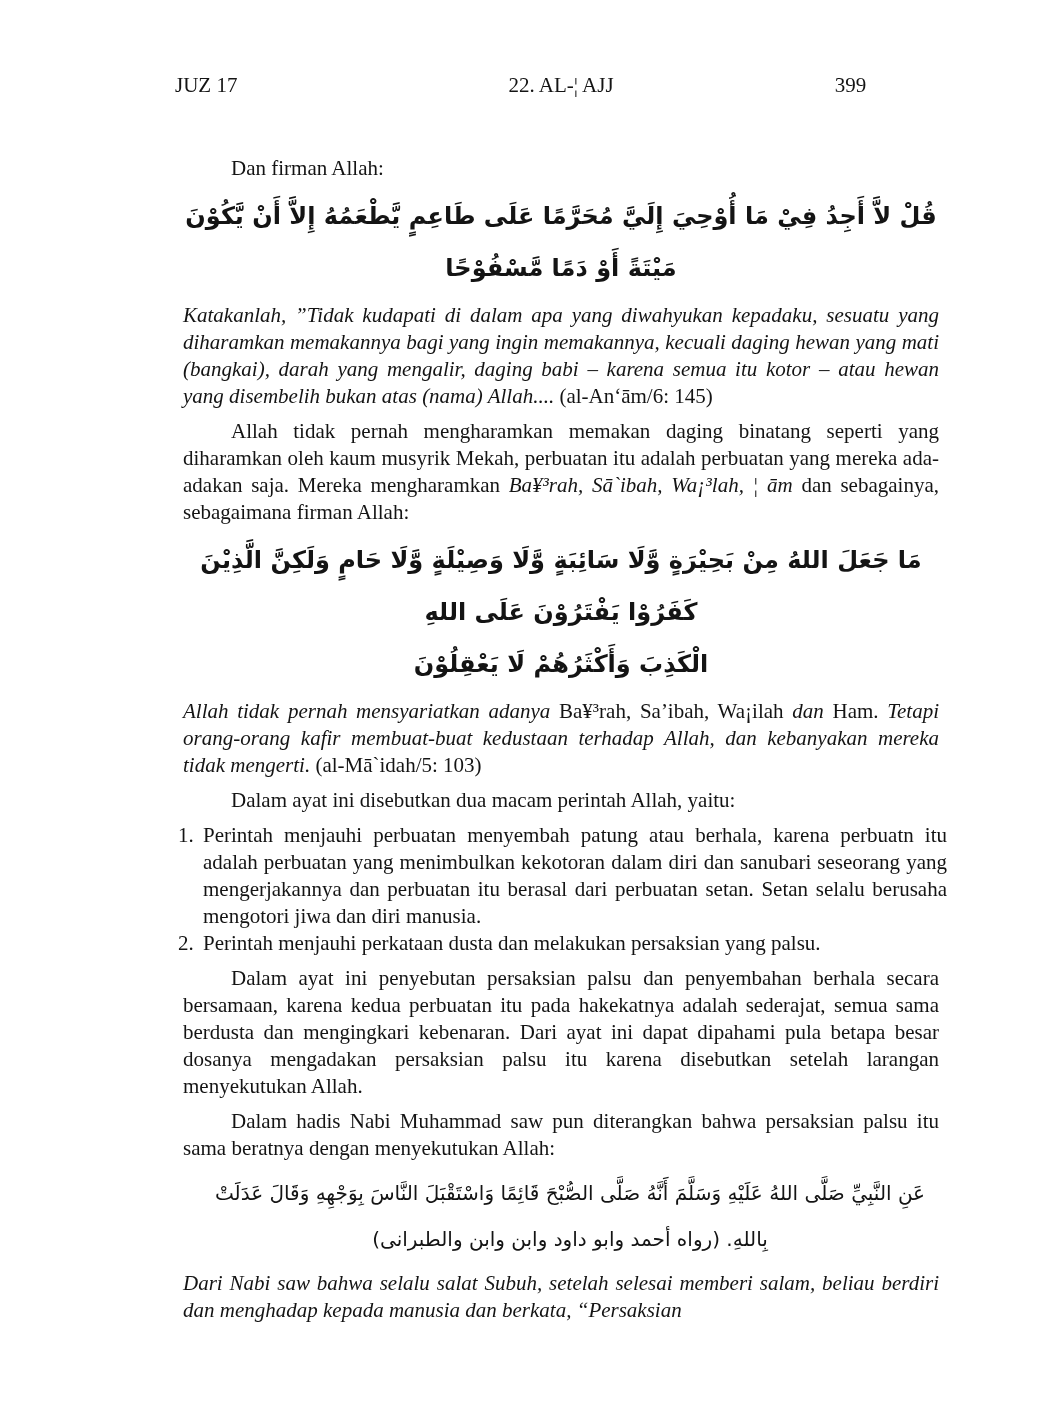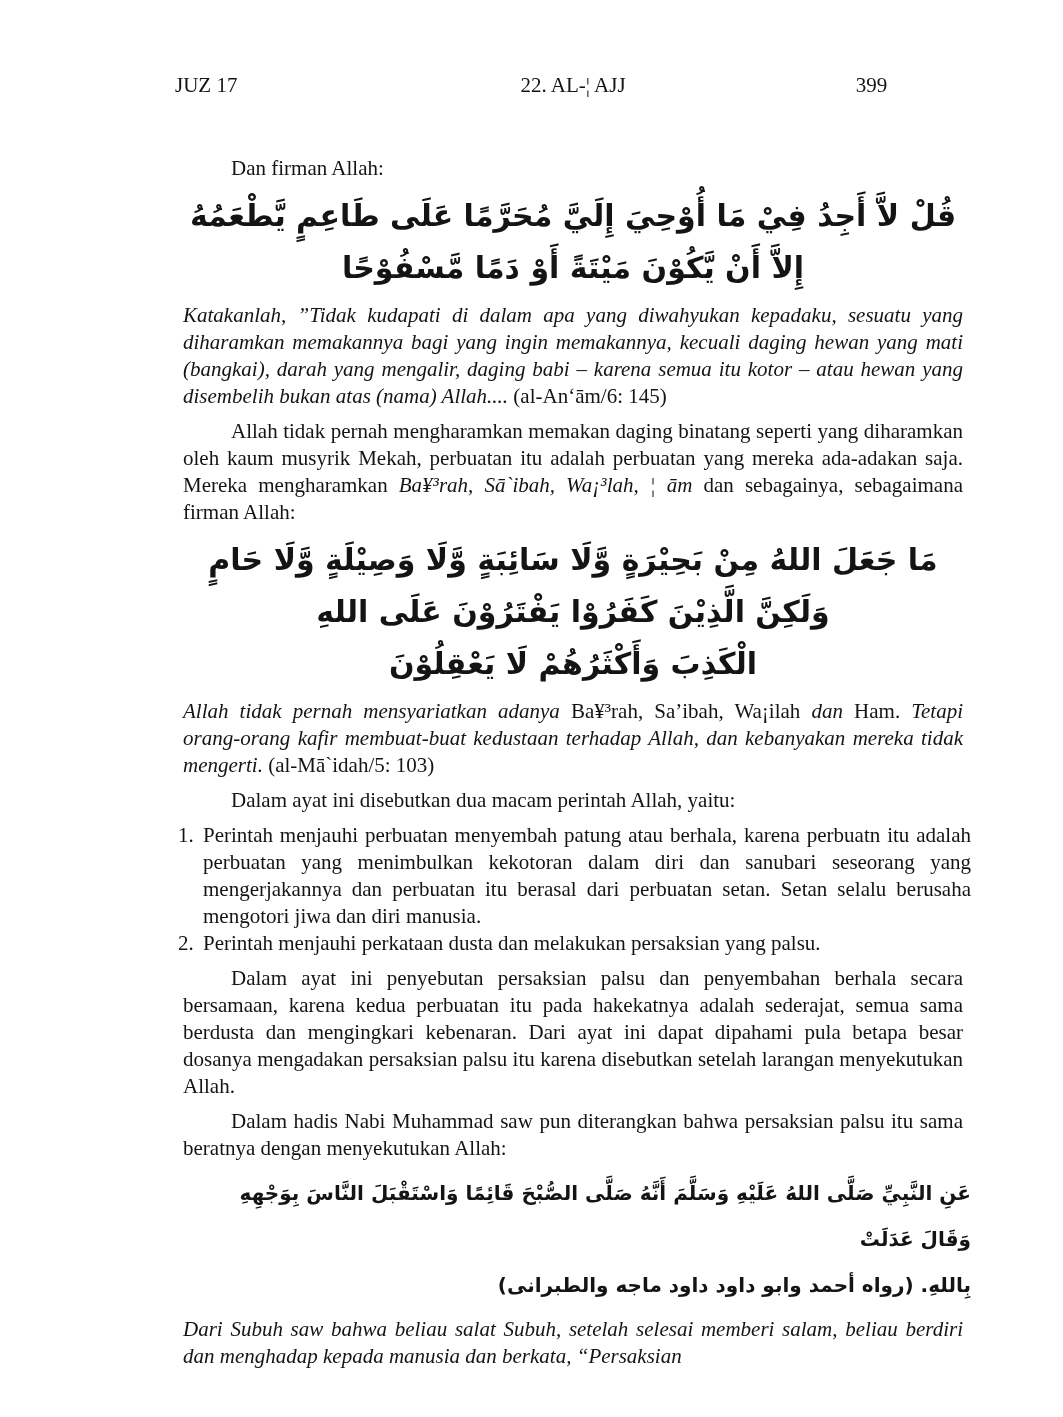--- a/index.html
+++ b/index.html
@@ -2,21 +2,21 @@
 <html><head>
 <meta charset="utf-8">
 <style>
   html,body{margin:0;padding:0;background:#e8e8e8;}
   .page{
     position:relative;
     width:1063px;height:1417px;
     margin:0 auto;
     background:#ffffff;
     box-sizing:border-box;
-    padding:72px 92px 0 175px;
+    padding:72px 116px 0 175px;
     font-family:"Liberation Serif","DejaVu Serif",serif;
     font-size:21px;
     line-height:27px;
     color:#141414;
     overflow:hidden;
   }
   .header{
     display:flex;
     align-items:baseline;
     margin-bottom:56px;
@@ -26,32 +26,32 @@
   .header .h-right{flex:1;text-align:center;}
   p{margin:8px;padding:0;}
   .body{text-align:justify;}
   .indent{text-indent:48px;}
   .italic{font-style:italic;}
   .roman{font-style:normal;}
   .quran{
     direction:rtl;
     font-family:"DejaVu Sans",sans-serif;
     font-weight:700;
-    font-size:30px;
+    font-size:24px;
     line-height:52px;
     text-align:center;
     margin:6px 0 4px 0;
   }
   .hadith{
     direction:rtl;
     font-family:"DejaVu Sans",sans-serif;
-    font-weight:700;
+    font-weight:400;
     font-size:20px;
     line-height:46px;
-    text-align:right;
+    text-align:center;
     margin:4px 0 8px 18px;
   }
   .list-item{display:flex;}
   .list-item .num{
     width:28px;
     padding-left:3px;
     box-sizing:border-box;
     flex:none;
   }
   .list-item .item-text{flex:1;text-align:justify;}
@@ -96,18 +96,18 @@
       <span class="item-text">Perintah menjauhi perkataan dusta dan melakukan persaksian yang palsu.</span>
     </div>
   </div>
 
   <p class="body indent">Dalam ayat ini penyebutan persaksian palsu dan penyembahan berhala secara bersamaan, karena kedua perbuatan itu pada hakekatnya adalah sederajat, semua sama berdusta dan mengingkari kebenaran. Dari ayat ini dapat dipahami pula betapa besar dosanya mengadakan persaksian palsu itu karena disebutkan setelah larangan menyekutukan Allah.</p>
 
   <p class="body indent">Dalam hadis Nabi Muhammad saw pun diterangkan bahwa persaksian palsu itu sama beratnya dengan menyekutukan Allah:</p>
 
   <div class="hadith">
     <div>عَنِ النَّبِيِّ صَلَّى اللهُ عَلَيْهِ وَسَلَّمَ أَنَّهُ صَلَّى الصُّبْحَ قَائِمًا وَاسْتَقْبَلَ النَّاسَ بِوَجْهِهِ وَقَالَ عَدَلَتْ</div>
-    <div>بِاللهِ. (رواه أحمد وابو داود داود ماجه والطبرانى)</div>
+    <div>بِاللهِ. (رواه أحمد وابو داود وابن وابن والطبرانى)</div>
   </div>
 
-  <p class="body italic">Dari Subuh saw bahwa beliau salat Subuh, setelah selesai memberi salam, beliau berdiri dan menghadap kepada manusia dan berkata, “Persaksian</p>
+  <p class="body italic">Dari Nabi saw bahwa selalu salat Subuh, setelah selesai memberi salam, beliau berdiri dan menghadap kepada manusia dan berkata, “Persaksian</p>
 
 </div>
 
 </body></html>

